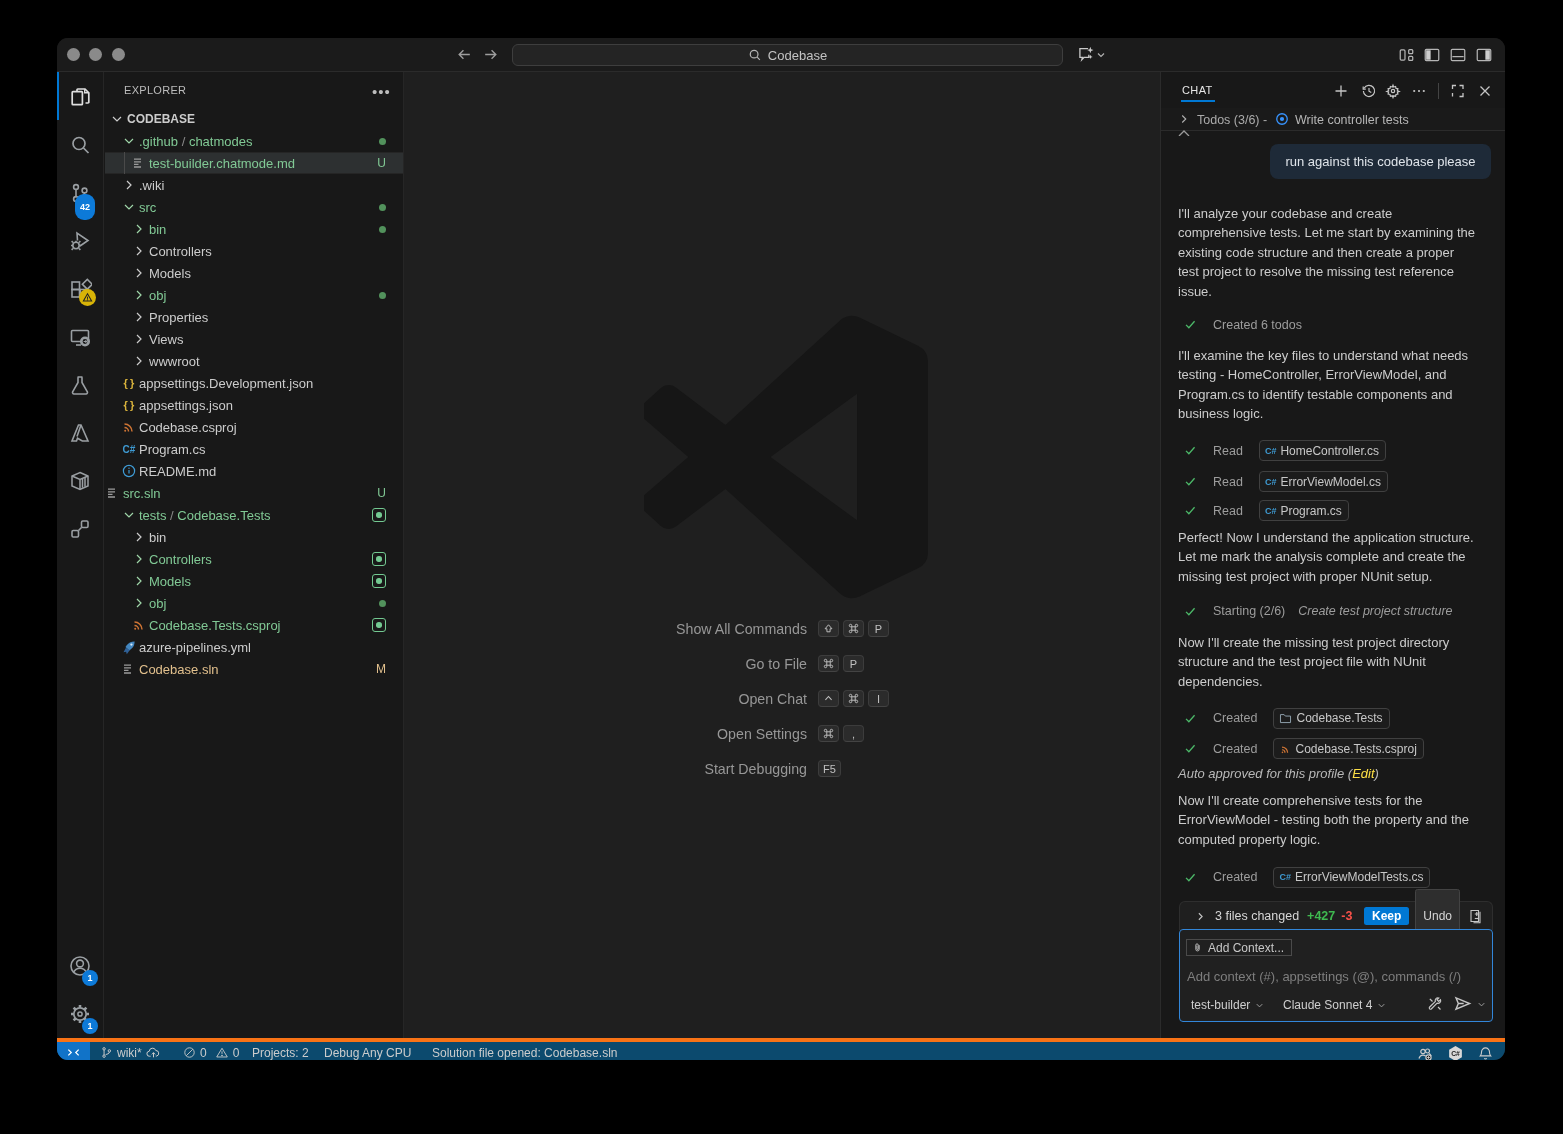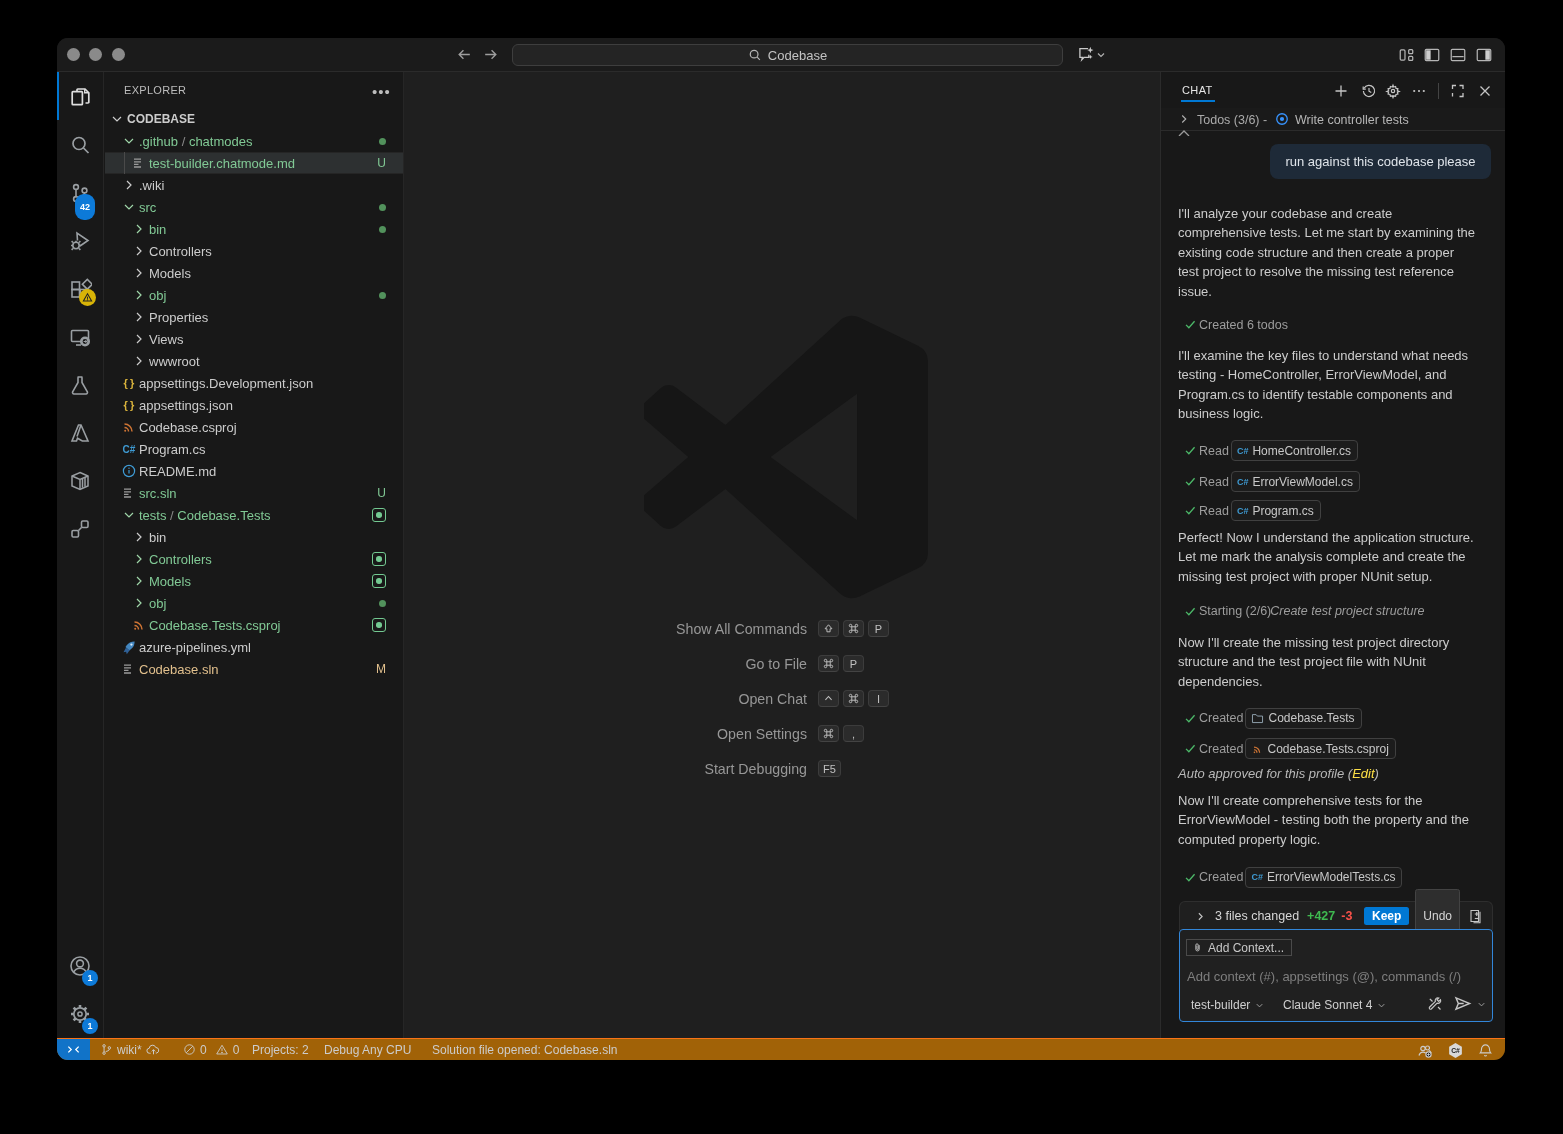--- a/index.html
+++ b/index.html
@@ -8,40 +8,40 @@
 #win{position:absolute;left:57px;top:38px;width:1448px;height:1022px;background:#181818;border-radius:11px;overflow:hidden}
 
 #title{position:absolute;left:0;top:0;width:100%;height:34px;background:#1b1b1b;border-bottom:1px solid #2b2b2b}
 .tl{position:absolute;top:9.5px;width:13px;height:13px;border-radius:50%;background:#8a8a8a}
 #cc{position:absolute;left:455px;top:6px;width:551px;height:22px;background:#242424;border:1px solid #3e3e3e;border-radius:6px;color:#c3c3c3;font-size:13px;display:flex;align-items:center;justify-content:center;gap:6px}
 
 #activity{position:absolute;left:0;top:34px;width:47px;height:966px;background:#181818;border-right:1px solid #262626}
 #sidebar{position:absolute;left:48px;top:34px;width:299px;height:966px;background:#181818;border-right:1px solid #262626}
 #editor{position:absolute;left:347px;top:34px;width:756px;height:966px;background:#1f1f1f}
 #chat{position:absolute;left:1103px;top:34px;width:345px;height:966px;background:#181818;border-left:1px solid #2b2b2b}
-#status{position:absolute;left:0;top:1000px;width:100%;height:22px;background:#a16207;border-top:1px solid #f97316;color:#cccccc;font-size:12px}
+#status{position:absolute;left:0;top:1000px;width:100%;height:22px;background:#0c4a6e;border-top:4px solid #f97316;color:#cccccc;font-size:12px}
 
 .ai{position:absolute;left:11px;width:24px;height:24px}
 .badge{position:absolute;background:#0d7ad8;color:#fff;border-radius:9px;font-size:9px;font-weight:bold;display:flex;align-items:center;justify-content:center}
 
 .row{display:flex;align-items:center;height:22px;font-size:13px;color:#cccccc;padding-right:17px;position:relative}
 .row .sp{flex:0 0 auto}
 .row .lb{margin-left:2px;white-space:nowrap}
 .row .dec{margin-left:auto;font-size:12px}
 .grn{color:#81c995}
 .org{color:#e2c08d}
 .dot{width:7px;height:7px;border-radius:50%;background:#52925c;margin-left:auto}
 .tbox{width:14px;height:14px;border:1.5px solid #73c991;border-radius:3px;margin-left:auto;display:flex;align-items:center;justify-content:center}
 .tbox i{width:5.5px;height:5.5px;border-radius:50%;background:#73c991}
 .hdr{display:flex;align-items:center;height:22px;font-size:11px;font-weight:bold;color:#cccccc;border-top:1px solid #2b2b2b;padding-left:4px}
 
 .ck{flex:0 0 auto}
 .chip{display:inline-flex;align-items:center;gap:4px;height:21px;padding:0 6px 0 5px;border:1px solid #404040;border-radius:4px;font-size:12px;color:#c8c8c8;background:#1c1c1c;white-space:nowrap}
 .p{position:absolute;left:17px;right:12px;font-size:13px;line-height:19.4px;color:#ccc}
-.trow{position:absolute;left:23px;display:flex;align-items:center;gap:2px;font-size:12.5px;color:#9d9d9d}
+.trow{position:absolute;left:23px;display:flex;align-items:center;gap:16px;font-size:12.5px;color:#9d9d9d}
 .kb{display:inline-flex;align-items:center;justify-content:center;min-width:21px;height:17px;padding:0 4px;background:#2b2b2b;border:1px solid #3c3c3c;border-bottom-color:#434343;border-radius:4px;color:#c0c0c0;font-size:11px;margin-left:4px}
 .srow{position:absolute;width:100%;height:22px}
 .slbl{position:absolute;right:353px;top:1px;font-size:14.2px;color:#979797;white-space:nowrap}
 .skey{position:absolute;left:410px;top:0;display:flex}
 </style></head>
 <body>
 <div id="win">
   <div id="title">
     <div class="tl" style="left:10px"></div>
     <div class="tl" style="left:31.5px"></div>
@@ -272,21 +272,21 @@
           <span class="lb">Program.cs</span>
         </div>
       <div class="row" style="padding-left:16px">
           <svg class="sp" width="16" height="16" viewBox="0 0 16 16" fill="none" stroke="#3f9cd6" stroke-width="1.2">
             <circle cx="8" cy="8" r="5.6"></circle>
             <path d="M8 7v3.4"></path>
             <circle cx="8" cy="5.2" r=".7" fill="#3f9cd6" stroke="none"></circle>
           </svg>
           <span class="lb">README.md</span>
         </div>
-      <div class="row grn" style="padding-left:16px">
+      <div class="row grn" style="">
           <svg class="sp" width="16" height="16" viewBox="0 0 16 16" stroke="#9b9b9b" stroke-width="1.3">
             <path d="M3 4.2h7M3 6.8h7M3 9.4h4.5M3 12h7"></path>
           </svg>
           <span class="lb">src.sln</span>
           <span class="dec" style="color:#81c995">U</span>
         </div>
       <div class="row grn" style="padding-left:16px">
           <svg class="sp" width="16" height="16" viewBox="0 0 16 16" fill="none" stroke="#9fd6a9" stroke-width="1.2">
             <path d="m4 6 4 4 4-4"></path>
           </svg>

